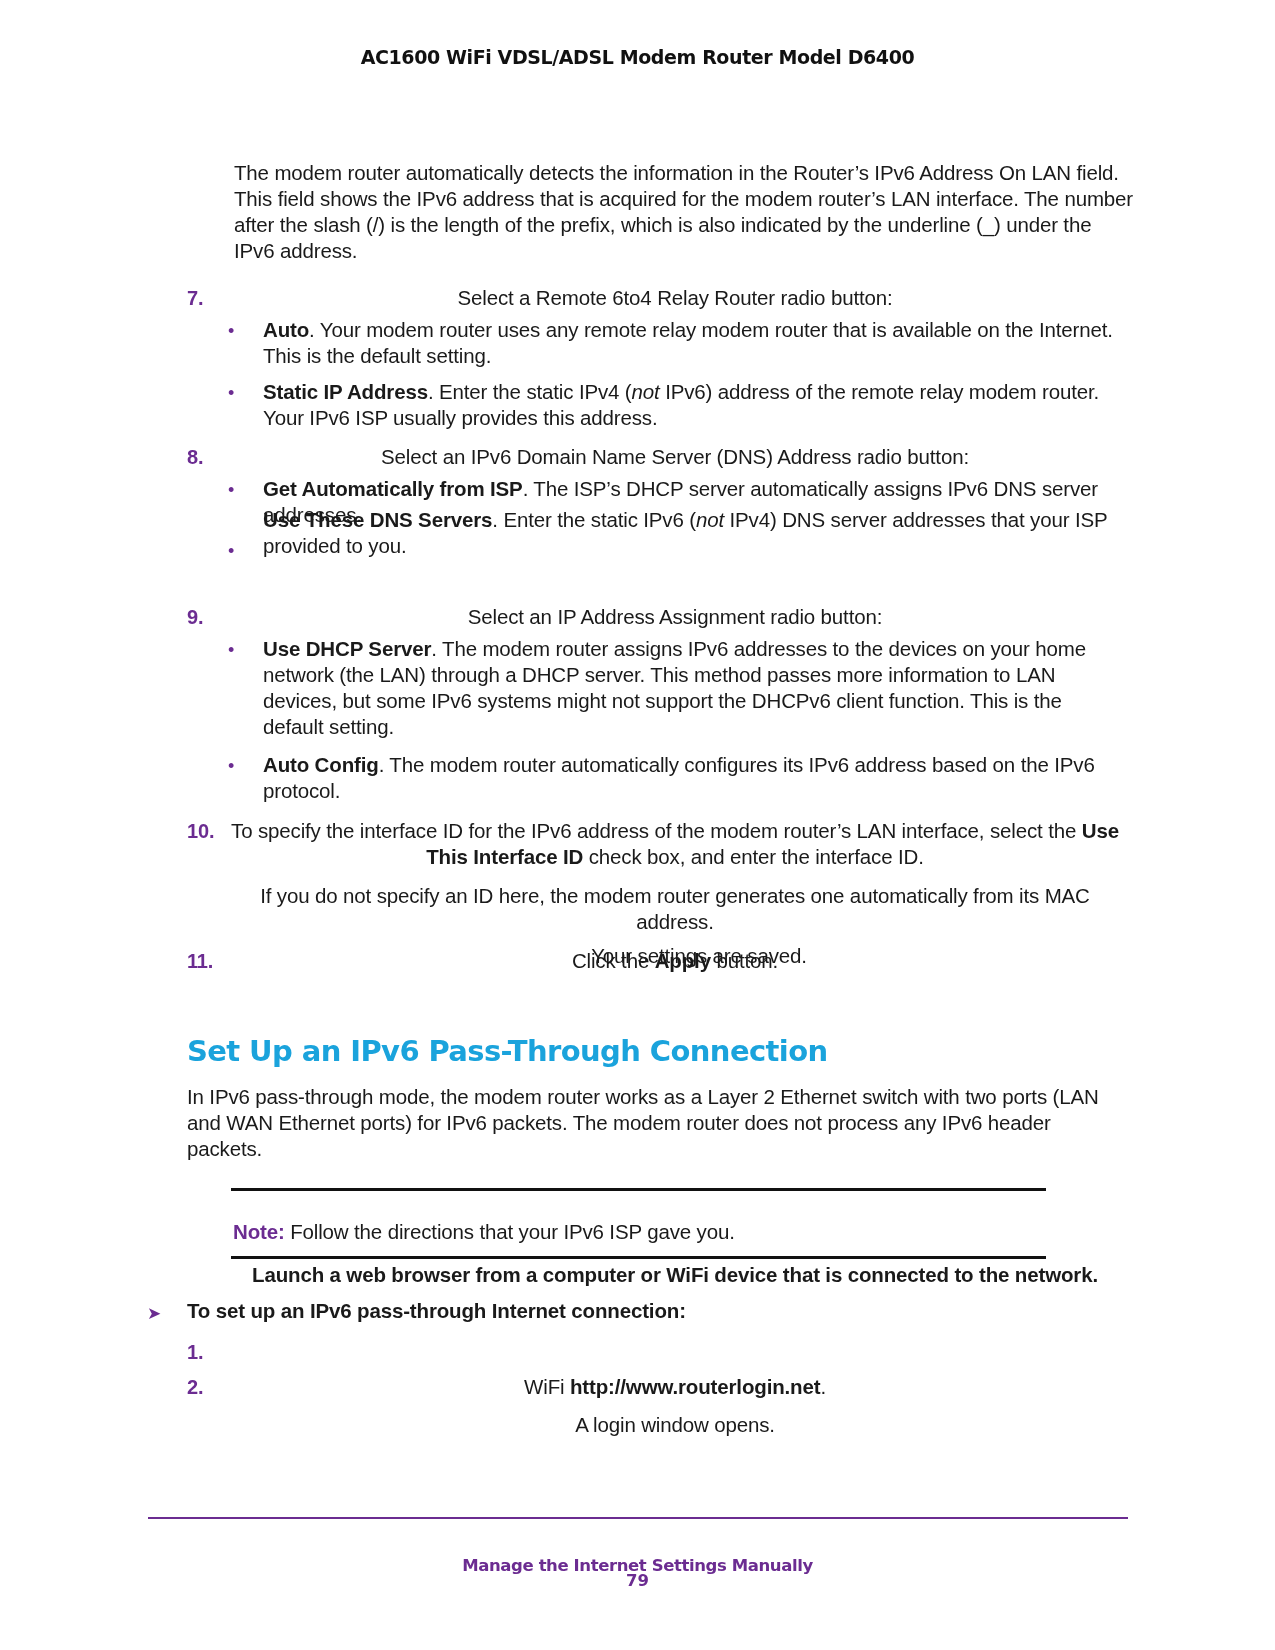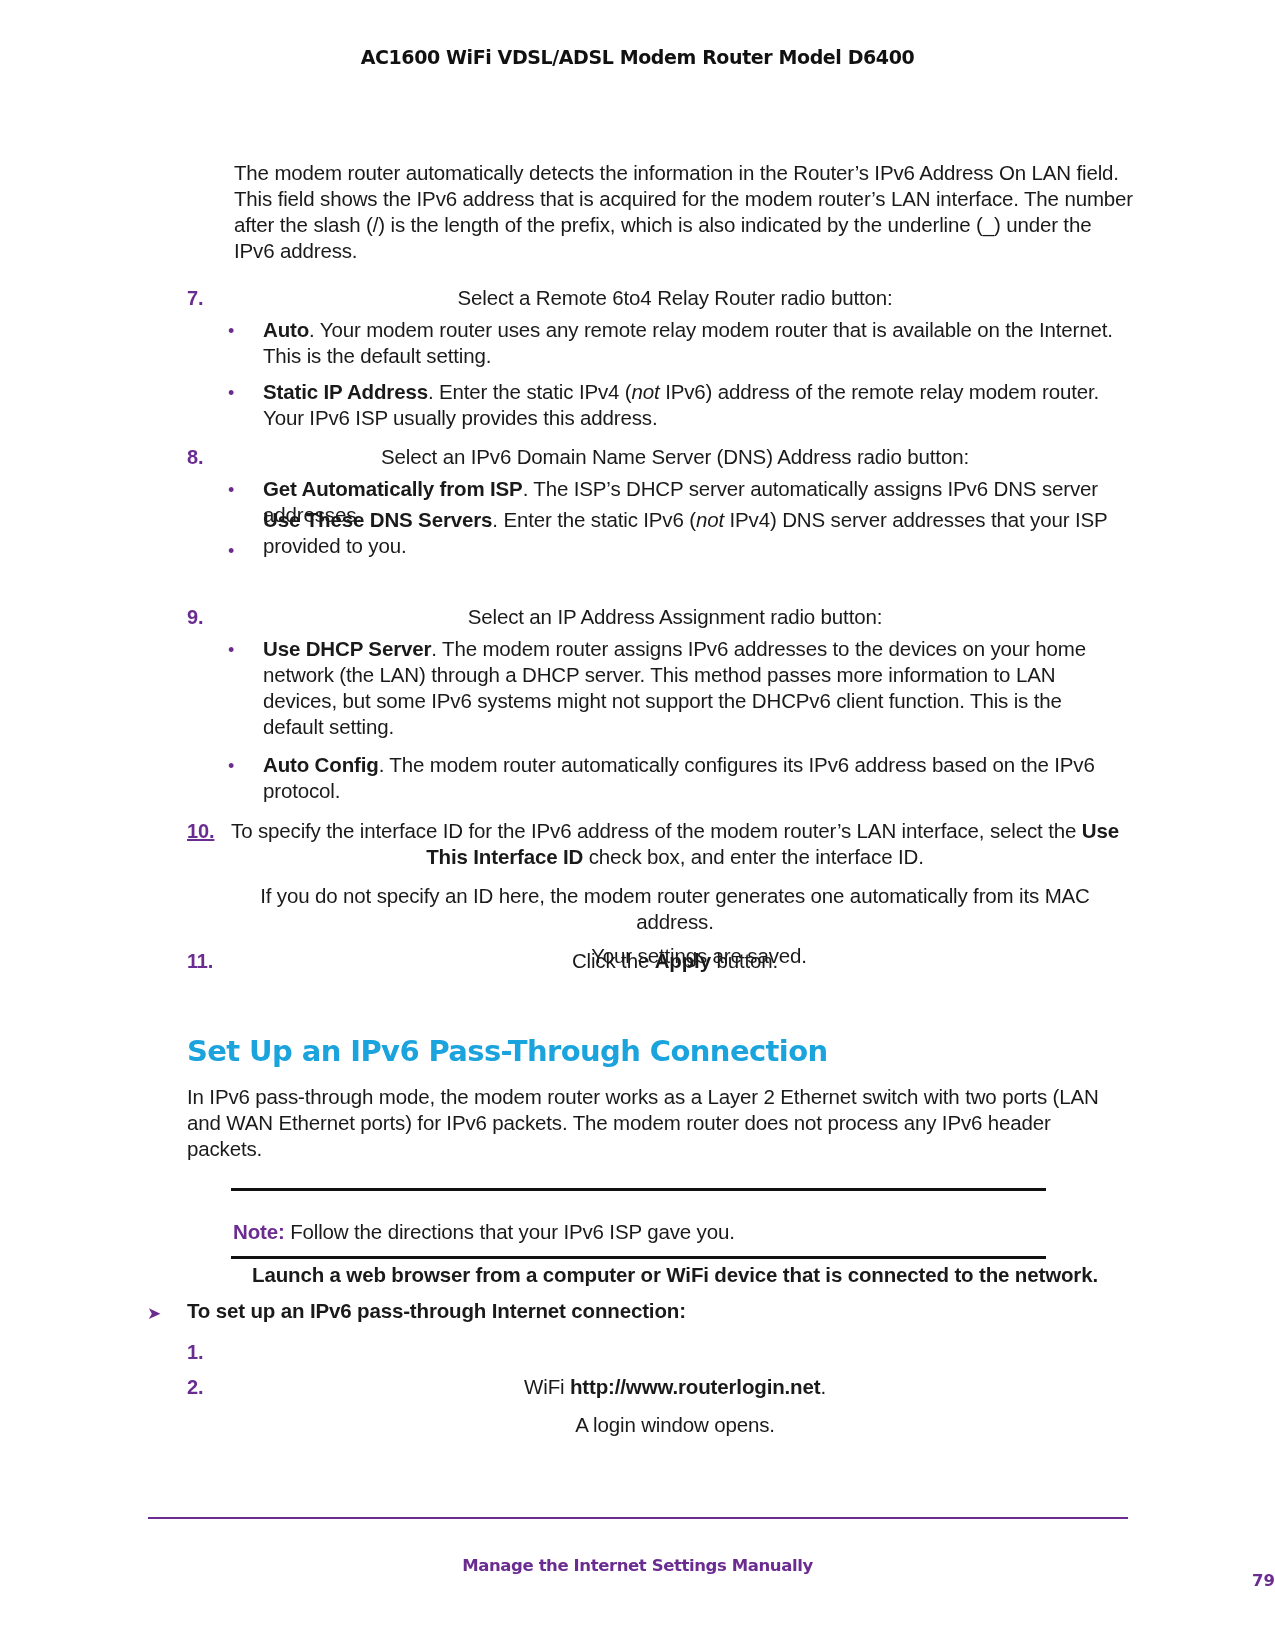--- a/index.html
+++ b/index.html
@@ -40,21 +40,21 @@
   .footer-rule {
     position: absolute; left: 148px; top: 1517px; width: 980px; height: 2px;
     background: #6b2c91;
   }
   .footer-title {
     position: absolute; top: 1535px; left: 0; width: 1275px; text-align: center;
     font-family: "DejaVu Sans", sans-serif; font-weight: bold; font-size: 16.5px;
     color: #6b2c91; letter-spacing: -0.4px; margin-top: 21px;
   }
   .footer-page {
-    position: absolute; top: 1571px; left: 0; width: 1275px; text-align: right;
+    position: absolute; top: 1571px; left: 0; width: 1275px; text-align: center;
     font-family: "DejaVu Sans", sans-serif; font-weight: bold; font-size: 16.5px;
     color: #6b2c91;
   }
 </style>
 </head>
 <body>
 
 <div class="header">AC1600 WiFi VDSL/ADSL Modem Router Model D6400</div>
 
 <div class="body-text">
@@ -74,21 +74,21 @@
   <div class="bullet-dot" style="top:538px;">•</div>
   <div class="bullet" style="top:507px;"><b>Use These DNS Servers</b><span>. Enter the static IPv6 (</span><i>not</i><span> IPv4) DNS server addresses that your ISP provided to you.</span></div>
 
   <div class="num" style="top:604px;">9.</div>
   <div class="step" style="top:604px;">Select an IP Address Assignment radio button:</div>
   <div class="bullet-dot" style="top:637px;">•</div>
   <div class="bullet" style="top:636px;"><b>Use DHCP Server</b><span>. The modem router assigns IPv6 addresses to the devices on your home network (the LAN) through a DHCP server. This method passes more information to LAN devices, but some IPv6 systems might not support the DHCPv6 client function. This is the default setting.</span></div>
   <div class="bullet-dot" style="top:753px;">•</div>
   <div class="bullet" style="top:752px;"><b>Auto Config</b><span>. The modem router automatically configures its IPv6 address based on the IPv6 protocol.</span></div>
 
-  <div class="num" style="top:818px;text-decoration:underline;">10.</div>
+  <div class="num" style="top:818px;">10.</div>
   <div class="step" style="top:818px;"><span>To specify the interface ID for the IPv6 address of the modem router’s LAN interface, select the </span><b>Use This Interface ID</b><span> check box, and enter the interface ID.</span></div>
   <div class="step" style="top:883px;">If you do not specify an ID here, the modem router generates one automatically from its MAC address.</div>
 
   <div class="num" style="top:948px;">11.</div>
   <div class="step" style="top:948px;"><span>Click the </span><b>Apply</b><span> button.</span></div>
   <div class="step" style="top:943px;margin-left:24px;">Your settings are saved.</div>
 
   <div class="section-title">Set Up an IPv6 Pass-Through Connection</div>
   <div class="para" style="left:187px; width:920px; top:1084px;">In IPv6 pass-through mode, the modem router works as a Layer 2 Ethernet switch with two ports (LAN and WAN Ethernet ports) for IPv6 packets. The modem router does not process any IPv6 header packets.</div>
 

